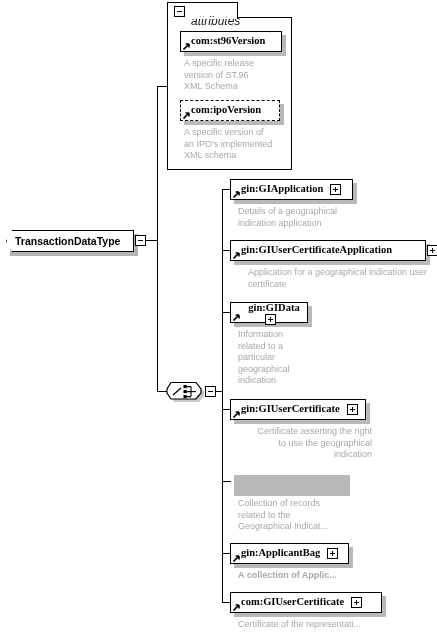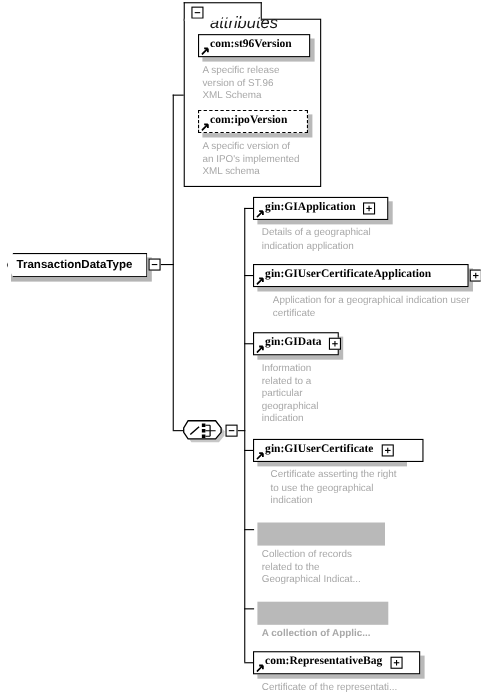--- a/index.html
+++ b/index.html
@@ -165,21 +165,21 @@
     border: 1px solid #000;
     border-bottom: none;
     background: #ffffff;
     display: flex;
     align-items: center;
     gap: 6px;
     padding-left: 6px;
     z-index: 2;
   }
   .attr-tab .tab-text {
-    font-size: 15px;
+    font-size: 12px;
     font-style: italic;
     color: #1a1a1a;
     margin-top: 19px;
   }
   .tab-minus {
     box-sizing: border-box;
     width: 11px;
     height: 11px;
     border: 1px solid #000;
     background: #fff;
@@ -291,60 +291,67 @@
     <span class="exp-inline"></span>
     <svg class="refarrow" viewBox="0 0 8 8" xmlns="http://www.w3.org/2000/svg">
       <path d="M0.5 7.5 L6 2 M6 2 L2.6 2 M6 2 L6 5.4" stroke="#000" stroke-width="1.6" fill="none"></path>
     </svg>
   </div>
   <div class="anno" style="left:248px; top:267px; width:200px;">Application for a geographical indication user
 certificate</div>
 
   <div class="ln-h" style="left:222px; top:312px; width:9px;"></div>
   <div class="nodeshadow" style="left:234px; top:306px; width:78px; height:21px;"></div>
-  <div class="nodebox" style="left:230px; top:302px; width:78px;">
+  <div class="nodebox" style="left:230px; top:302px; width:78px;flex-direction:column;">
     <span class="nb-label">gin:GIData</span>
     <span class="exp-inline"></span>
     <svg class="refarrow" viewBox="0 0 8 8" xmlns="http://www.w3.org/2000/svg">
       <path d="M0.5 7.5 L6 2 M6 2 L2.6 2 M6 2 L6 5.4" stroke="#000" stroke-width="1.6" fill="none"></path>
     </svg>
   </div>
   <div class="anno" style="left:238px; top:329px; width:110px;">Information
 related to a
 particular
 geographical
 indication</div>
 
   <div class="ln-h" style="left:222px; top:409px; width:9px;"></div>
   <div class="nodeshadow" style="left:234px; top:403px; width:136px; height:21px;"></div>
-  <div class="nodebox" style="left:230px; top:399px; width:155px;">
+  <div class="nodebox" style="left:230px; top:399px; width:136px;">
     <span class="nb-label">gin:GIUserCertificate</span>
     <span class="exp-inline"></span>
     <svg class="refarrow" viewBox="0 0 8 8" xmlns="http://www.w3.org/2000/svg">
       <path d="M0.5 7.5 L6 2 M6 2 L2.6 2 M6 2 L6 5.4" stroke="#000" stroke-width="1.6" fill="none"></path>
     </svg>
   </div>
-  <div class="anno" style="left:246px; top:426px; width:150px;">Certificate asserting the right
+  <div class="anno" style="left:222px; top:426px; width:150px;text-align:right;">Certificate asserting the right
 to use the geographical
 indication</div>
 
   <div class="ln-h" style="left:222px; top:481px; width:9px;"></div>
   <div class="nodeshadow" style="left:234px; top:475px; width:116px; height:21px;"></div>
   <div class="anno" style="left:238px; top:498px; width:140px;">Collection of records
 related to the
 Geographical Indicat...</div>
 
   <div class="ln-h" style="left:222px; top:553px; width:9px;"></div>
   <div class="nodeshadow" style="left:234px; top:547px; width:119px; height:21px;"></div>
+  <div class="nodebox" style="left:230px; top:543px; width:119px;">
+    <span class="nb-label">gin:ApplicantBag</span>
+    <span class="exp-inline"></span>
+    <svg class="refarrow" viewBox="0 0 8 8" xmlns="http://www.w3.org/2000/svg">
+      <path d="M0.5 7.5 L6 2 M6 2 L2.6 2 M6 2 L6 5.4" stroke="#000" stroke-width="1.6" fill="none"></path>
+    </svg>
+  </div>
   <div class="anno" style="left:238px; top:570px; width:140px;font-weight:bold;">A collection of Applic...</div>
 
   <div class="ln-h" style="left:222px; top:602px; width:9px;"></div>
   <div class="nodeshadow" style="left:234px; top:596px; width:152px; height:21px;"></div>
   <div class="nodebox" style="left:230px; top:592px; width:152px;">
-    <span class="nb-label">com:RepresentativeBag</span>
+    <span class="nb-label">com:GIUserCertificate</span>
     <span class="exp-inline"></span>
     <svg class="refarrow" viewBox="0 0 8 8" xmlns="http://www.w3.org/2000/svg">
       <path d="M0.5 7.5 L6 2 M6 2 L2.6 2 M6 2 L6 5.4" stroke="#000" stroke-width="1.6" fill="none"></path>
     </svg>
   </div>
   <div class="anno" style="left:238px; top:619px; width:190px;">Certificate of the representati...</div>
 
 </div>
 
 </body></html>

